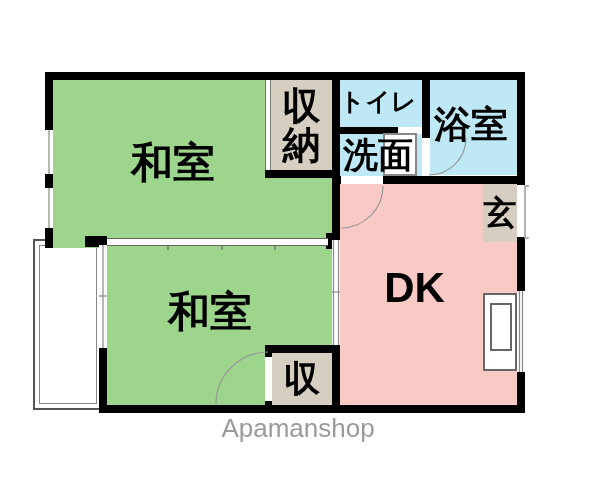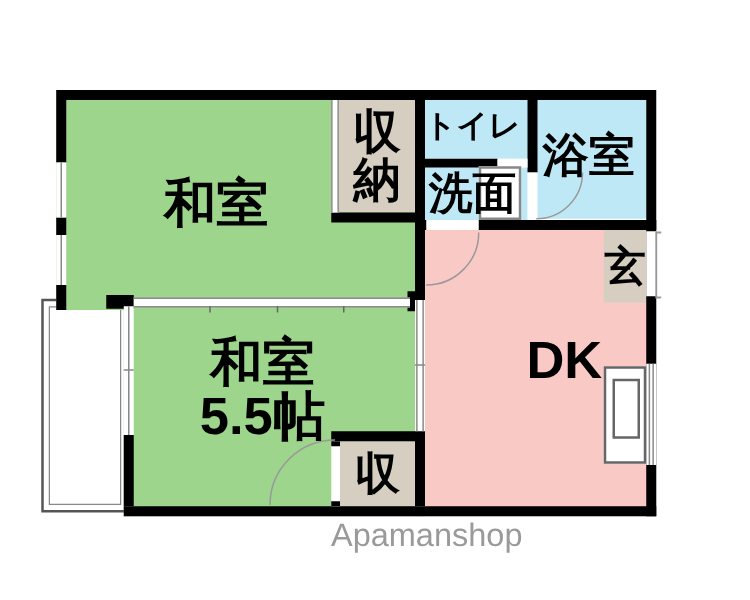--- a/index.html
+++ b/index.html
@@ -12,21 +12,21 @@
   .label{position:absolute;display:flex;flex-direction:column;align-items:center;
          justify-content:center;color:#000;font-weight:700;text-align:center;
          line-height:1.02;white-space:nowrap;}
   .balcony-outer{position:absolute;background:#fff;border:2px solid #555;box-sizing:border-box;}
   .balcony-inner{position:absolute;background:#fff;border:1px solid #888;box-sizing:border-box;}
   .unit{position:absolute;background:#fff;border:2px solid #666;box-sizing:border-box;}
   .doorline{position:absolute;background:#fff;border-left:1px solid #777;border-right:1px solid #777;box-sizing:border-box;}
   .fusuma{position:absolute;background:#fff;border-top:1px solid #666;border-bottom:1px solid #666;box-sizing:border-box;}
   .cap{position:absolute;background:#000;}
   svg.overlay{position:absolute;left:0;top:0;pointer-events:none;}
-  .watermark{position:absolute;font-weight:400;text-align:right;}
+  .watermark{position:absolute;font-weight:400;text-align:center;}
 </style>
 </head>
 <body>
 
 <div id="stage">
 
   <div class="balcony-outer" style="left:33px;top:239px;width:70px;height:171px;"></div>
   <div class="balcony-inner" style="left:39px;top:245px;width:58px;height:159px;"></div>
 
   <div class="room" style="left: 45px; top: 72px; width: 295px; height: 176px; background-color: rgb(156, 213, 139);"></div>
@@ -96,24 +96,23 @@
       <line x1="275" y1="245" x2="275" y2="250"></line>
     </g>
   </svg>
 
   <div class="label" style="left:63px;top:118px;width:220px;height:90px;font-size:42px;">
     <div>和室</div>
   </div>
 
   <div class="label" style="left:100px;top:267px;width:220px;height:90px;font-size:42px;">
     <div>和室</div>
-    <div>5.5帖</div>
   </div>
 
-  <div class="label" style="left:332px;top:243px;width:165px;height:90px;font-size:42px;padding-left:37px;">
+  <div class="label" style="left:332px;top:243px;width:165px;height:90px;font-size:42px;">
     <div>DK</div>
   </div>
 
   <div class="label" style="left:271px;top:84px;width:61px;height:84px;font-size:38px;">
     <div>収</div>
     <div>納</div>
   </div>
 
   <div class="label" style="left:330px;top:82px;width:96px;height:40px;font-size:25px;">
     <div>トイレ</div>

